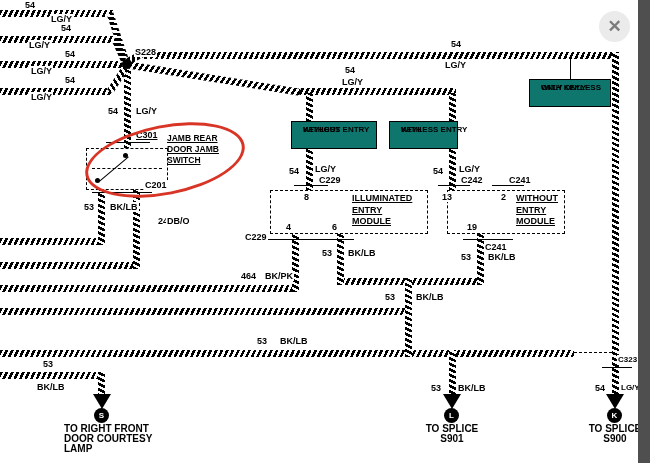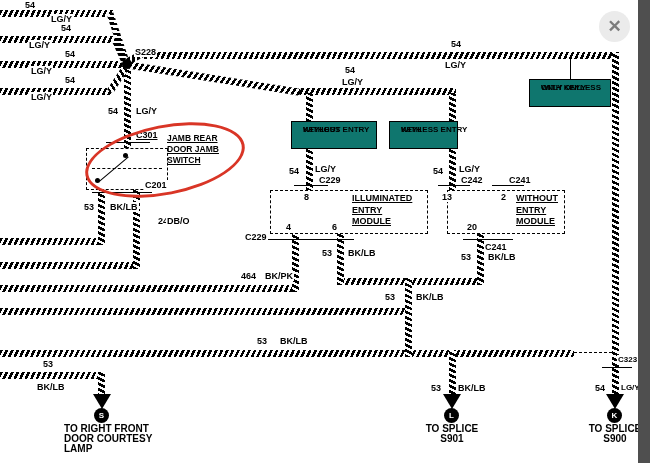--- a/index.html
+++ b/index.html
@@ -154,21 +154,21 @@
       <div class="wlabel" style="left: 303px; top: 192px;">8</div>
       <div class="wlabel" style="left: 432px; top: 166px;">54</div>
       <div class="wlabel" style="left: 458px; top: 164px;">LG/Y</div>
       <div class="wlabel" style="left: 460px; top: 175px;">C242</div>
       <div class="wlabel" style="left: 508px; top: 175px;">C241</div>
       <div class="wlabel" style="left: 441px; top: 192px;">13</div>
       <div class="wlabel" style="left: 500px; top: 192px;">2</div>
       <div class="wlabel" style="left: 285px; top: 222px;">4</div>
       <div class="wlabel" style="left: 331px; top: 222px;">6</div>
       <div class="wlabel" style="left: 244px; top: 232px;">C229</div>
-      <div class="wlabel" style="left: 466px; top: 222px;">20</div>
+      <div class="wlabel" style="left: 466px; top: 222px;">19</div>
       <div class="wlabel" style="left: 484px; top: 242px;">C241</div>
       <div class="wlabel" style="left: 321px; top: 248px;">53</div>
       <div class="wlabel" style="left: 347px; top: 248px;">BK/LB</div>
       <div class="wlabel" style="left: 460px; top: 252px;">53</div>
       <div class="wlabel" style="left: 487px; top: 252px;">BK/LB</div>
       <div class="wlabel" style="left: 240px; top: 271px;">464</div>
       <div class="wlabel" style="left: 264px; top: 271px;">BK/PK</div>
       <div class="wlabel" style="left: 384px; top: 292px;">53</div>
       <div class="wlabel" style="left: 415px; top: 292px;">BK/LB</div>
       <div class="wlabel" style="left: 256px; top: 336px;">53</div>

